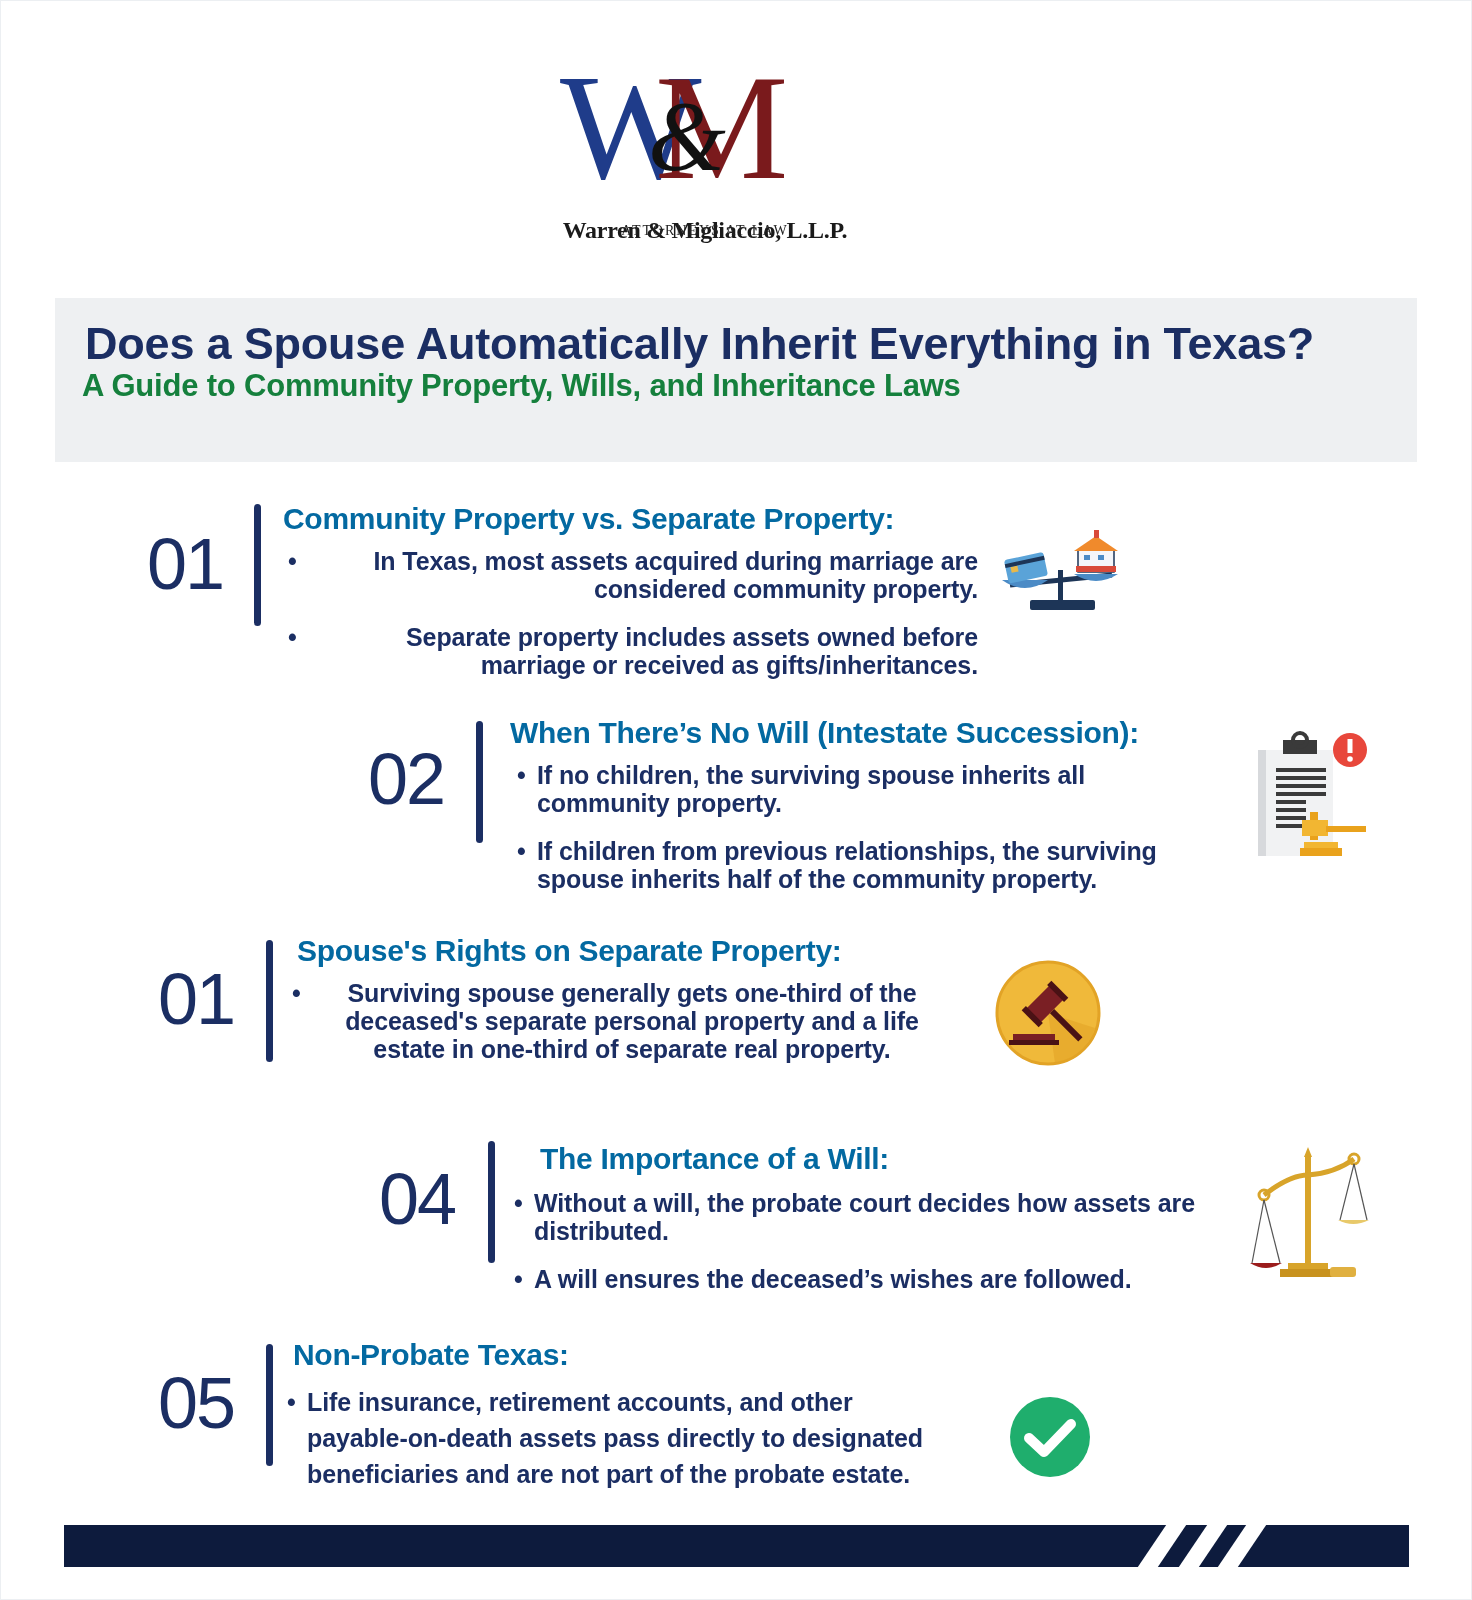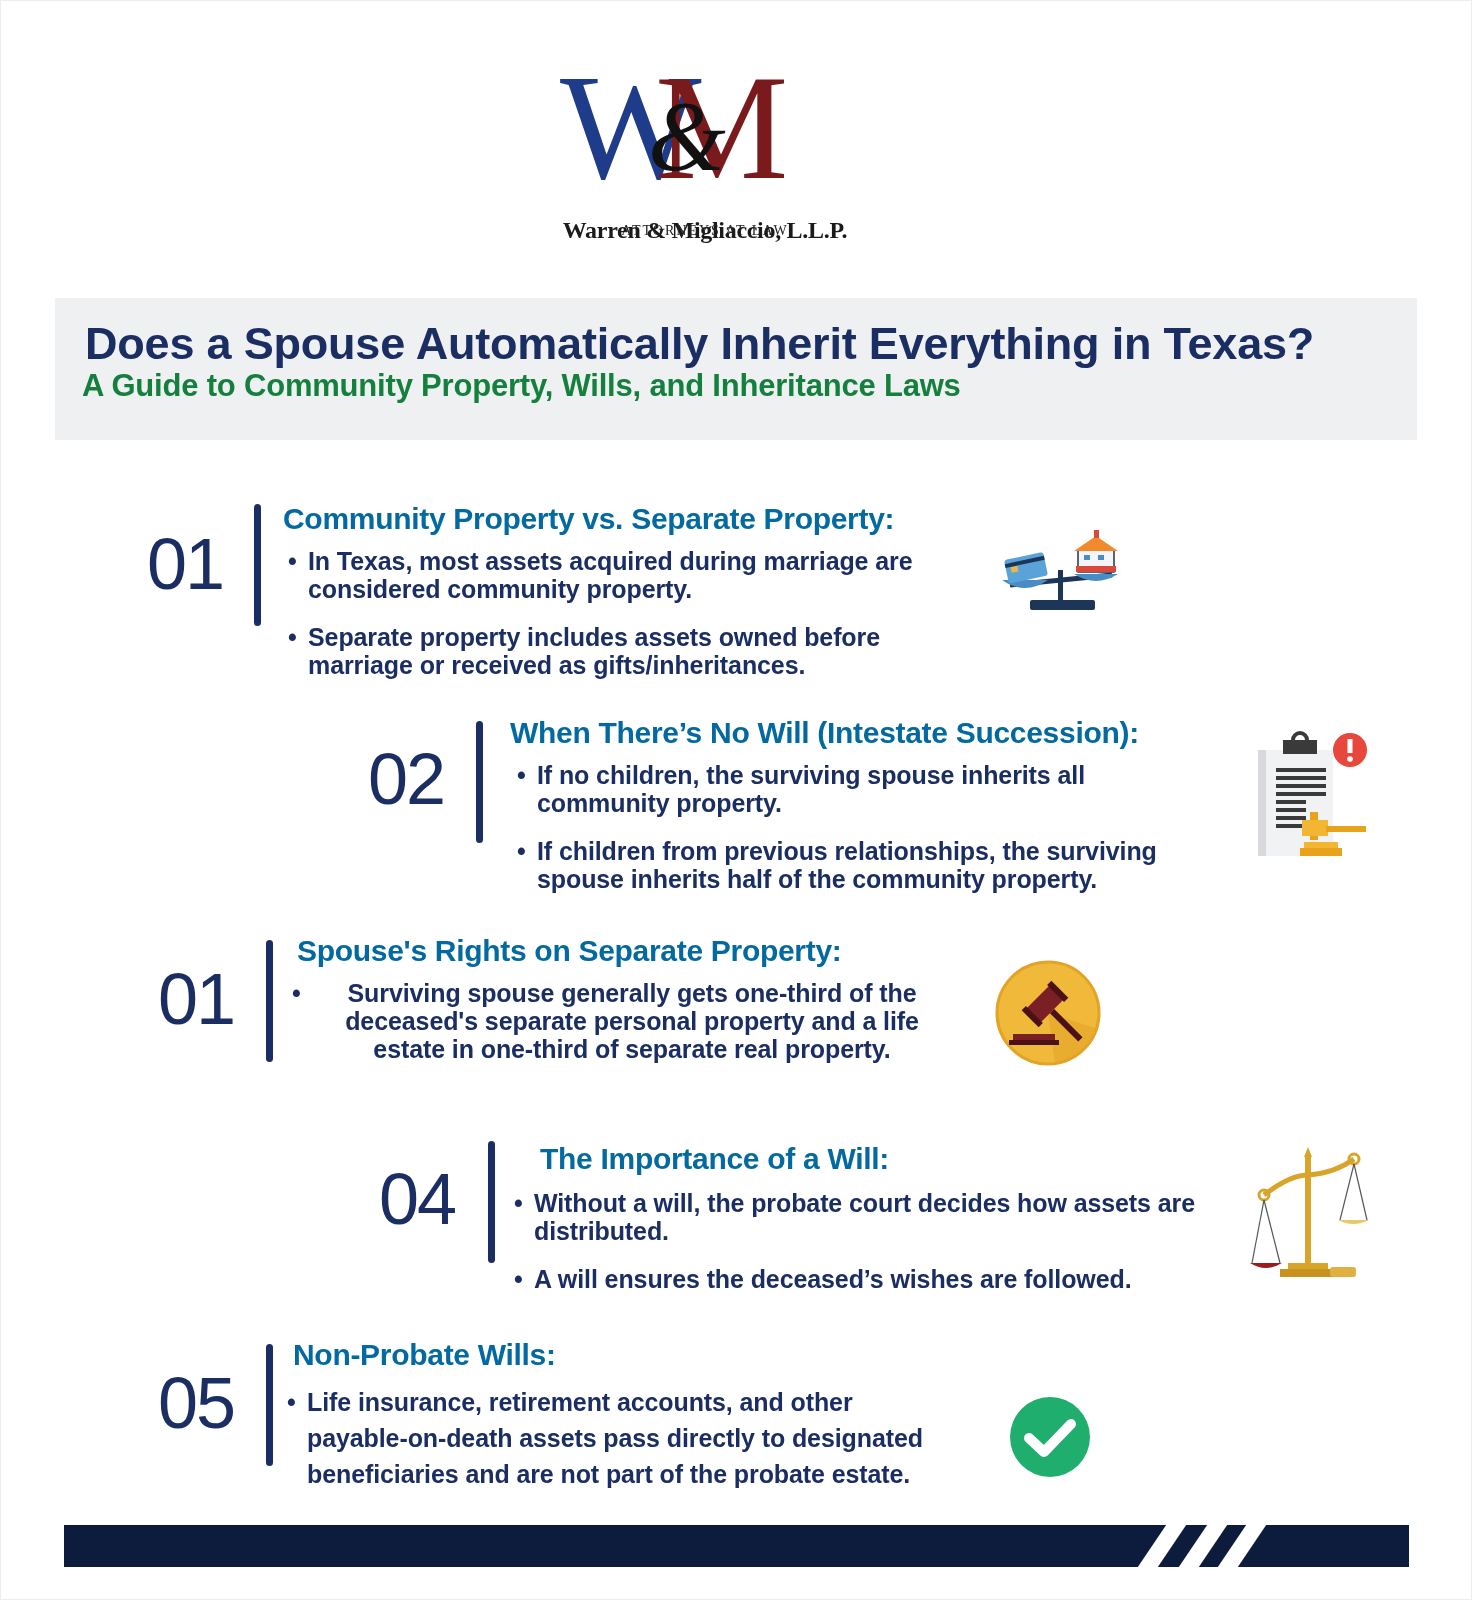--- a/index.html
+++ b/index.html
@@ -10,21 +10,21 @@
   
   .logo { position:absolute; left:545px; top:66px; width:330px; height:180px; }
   .logo-mark { position:absolute; left:15px; top:0; width:270px; height:125px; }
   .logo-w { position:absolute; left:0; top:-14px; font-family:"Liberation Serif", serif; font-size:150px; color:#1f3c8a; line-height:1; letter-spacing:-8px; }
   .logo-m { position:absolute; left:95px; top:-14px; font-family:"Liberation Serif", serif; font-size:150px; color:#7a1a1c; line-height:1; }
   .logo-amp { position:absolute; left:88px; top:20px; font-family:"Liberation Serif", serif; font-size:100px; color:#111; line-height:1; font-style:italic; }
   .logo-name { position:absolute; left:0; top:127px; width:320px; text-align:center; font-family:"Liberation Serif", serif; font-weight:bold; font-size:24px; color:#1a1a1a; letter-spacing:-0.3px;margin-top:24px; }
   .logo-tag { position:absolute; left:0; top:157px; width:320px; text-align:center; font-family:"Liberation Serif", serif; font-size:14px; letter-spacing:2px; color:#222; }
 
   
-  .title-band { position:absolute; left:55px; top:298px; width:1362px; height:142px; background:#eef0f2; }
+  .title-band { position:absolute; left:55px; top:298px; width:1362px; height:164px; background:#eef0f2; }
   .title-1 { position:absolute; left:30px; top:20px; font-weight:bold; font-size:45px; color:#1b2e63; white-space:nowrap; letter-spacing:-0.2px; }
   .title-2 { position:absolute; left:27px; top:70px; font-weight:bold; font-size:31px; color:#15803d; white-space:nowrap; letter-spacing:-0.2px; }
   .num { position:absolute; font-size:72px; color:#1b2e63; line-height:1; letter-spacing:-2px; }
   .bar { position:absolute; width:7px; background:#1b2e63; border-radius:4px; }
   .heading { position:absolute; font-weight:bold; font-size:30px; color:#0369a1; white-space:nowrap; letter-spacing:-0.3px; }
   .bullets { position:absolute; margin:0; padding:0; list-style:none; }
   .bullets li { position:relative; padding-left:20px; font-weight:bold; font-size:25px; line-height:28px; color:#1b2e63; letter-spacing:-0.1px; }
   .bullets li::before { content:"•"; position:absolute; left:0; top:0; color:#1b2e63; }
   .bullets li + li { margin-top:20px; }
   .icon { position:absolute; }
@@ -50,21 +50,21 @@
 
 <div class="title-band">
   <div class="title-1">Does a Spouse Automatically Inherit Everything in Texas?</div>
   <div class="title-2">A Guide to Community Property, Wills, and Inheritance Laws</div>
 </div>
 
 <div>
   <div class="num" style="left:147px;top:528px;">01</div>
   <div class="bar" style="left:254px;top:504px;height:122px;"></div>
   <div class="heading" style="left:283px;top:502px;">Community Property vs. Separate Property:</div>
-  <ul class="bullets" style="left:288px;top:547px;width:690px;">
+  <ul class="bullets" style="left:288px;top:547px;width:690px;text-align:right;">
     <li>In Texas, most assets acquired during marriage are considered community property.</li>
     <li>Separate property includes assets owned before marriage or received as gifts/inheritances.</li>
   </ul>
   <svg class="icon" style="left:1000px;top:530px;" width="120" height="85" viewBox="0 0 120 85">
     <rect x="30" y="70" width="65" height="10" rx="2" fill="#1d3557"></rect>
     <rect x="58" y="40" width="5" height="32" fill="#1d3557"></rect>
     <line x1="10" y1="55" x2="112" y2="45" stroke="#1d3557" stroke-width="5"></line>
     <path d="M2 50 Q25 66 48 50 Z" fill="#4b8bc6"></path>
     <g transform="rotate(-12 25 38)">
         <rect x="6" y="26" width="40" height="24" rx="3" fill="#5aa3d8"></rect>
@@ -158,21 +158,21 @@
     <path d="M88 75 Q103 83 119 75 Z" fill="#e8c96a"></path>
     <rect x="38" y="118" width="40" height="6" fill="#d8a42a"></rect>
     <rect x="30" y="124" width="56" height="8" fill="#c8921e"></rect>
     <rect x="80" y="122" width="26" height="10" rx="3" fill="#e0b040"></rect>
   </svg>
 </div>
 
 <div>
   <div class="num" style="left:158px;top:1367px;">05</div>
   <div class="bar" style="left:266px;top:1344px;height:122px;"></div>
-  <div class="heading" style="left:293px;top:1338px;">Non-Probate Wills:</div>
+  <div class="heading" style="left:293px;top:1338px;">Non-Probate Texas:</div>
   <ul class="bullets" style="left:287px;top:1384px;width:640px;">
     <li style="line-height:36px;">Life insurance, retirement accounts, and other payable-on-death assets pass directly to designated beneficiaries and are not part of the probate estate.</li>
   </ul>
   <svg class="icon" style="left:1009px;top:1396px;" width="82" height="82" viewBox="0 0 82 82">
     <circle cx="41" cy="41" r="40" fill="#1fae6d"></circle>
     <path d="M20 42 L35 56 L62 28" fill="none" stroke="#ffffff" stroke-width="10" stroke-linecap="round" stroke-linejoin="round"></path>
   </svg>
 </div>
 
 <div class="footer-bar"></div>

